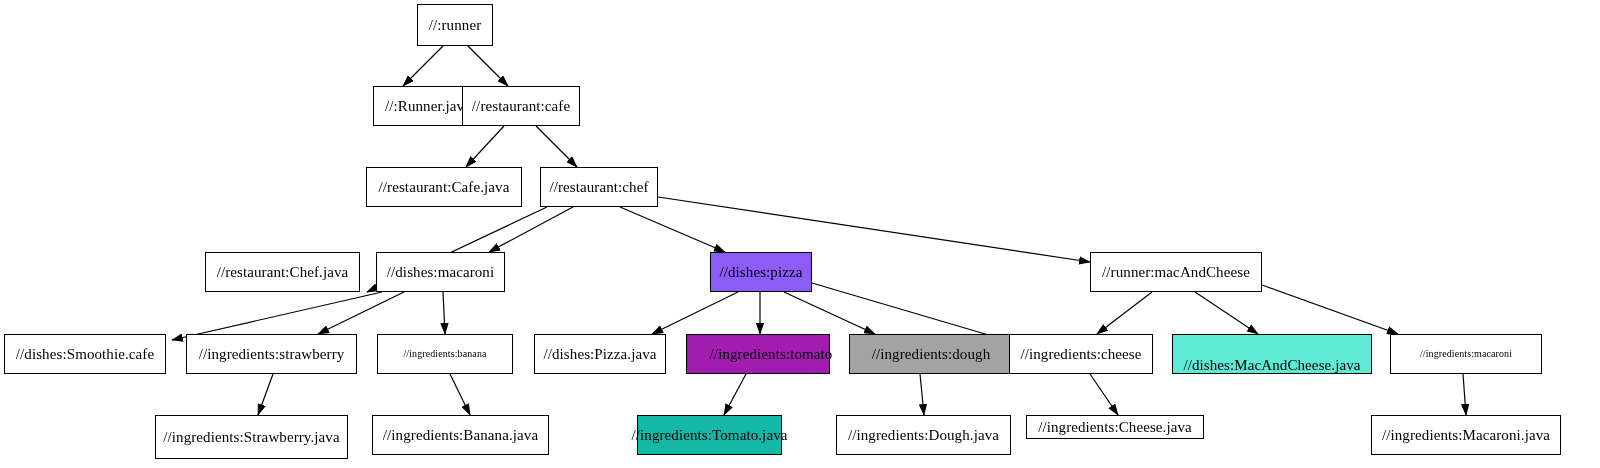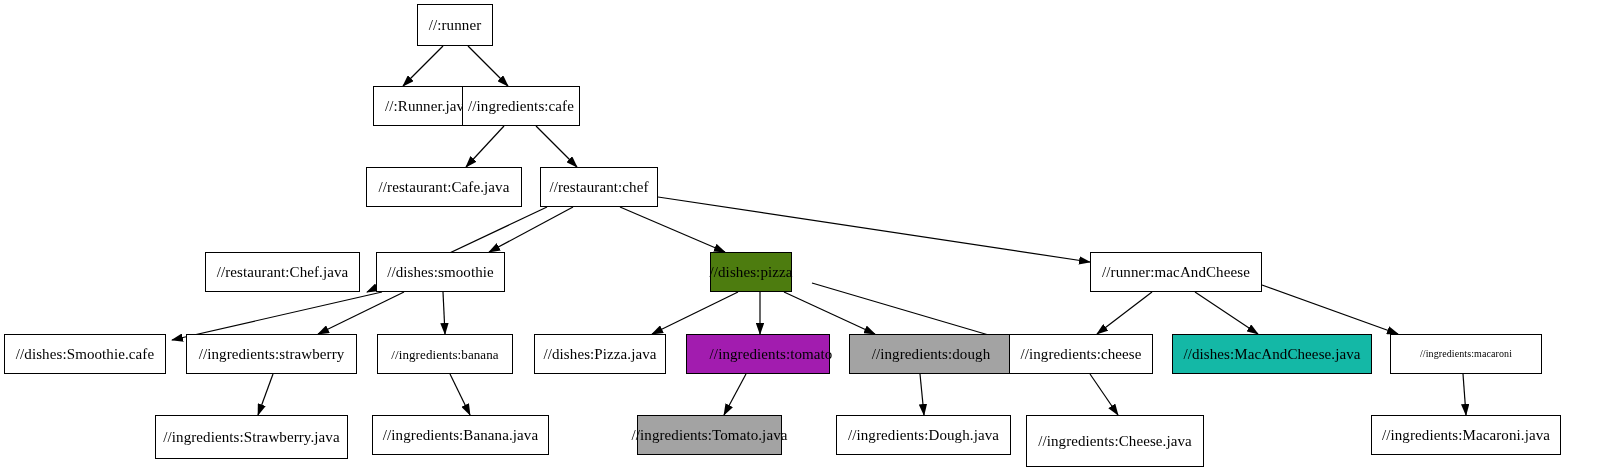--- a/index.html
+++ b/index.html
@@ -77,79 +77,79 @@
       </g>
   </svg>
   <div id="nodes-group">
       <div class="gnode" style="left: 417px; top: 4px; width: 76px; height: 42px; background: rgb(255, 255, 255); border-color: rgb(0, 0, 0); text-align: right;">
         <span>//:runner</span>
       </div>
       <div class="gnode" style="left: 335px; top: 86px; width: 110px; height: 40px; background: rgb(255, 255, 255); border-color: rgb(0, 0, 0); margin-left: 38px;">
         <span>//:Runner.java</span>
       </div>
       <div class="gnode" style="left: 462px; top: 86px; width: 118px; height: 40px; background: rgb(255, 255, 255); border-color: rgb(0, 0, 0);">
-        <span>//ingredients:cafe</span>
+        <span>//restaurant:cafe</span>
       </div>
       <div class="gnode" style="left: 366px; top: 167px; width: 156px; height: 40px; background: rgb(255, 255, 255); border-color: rgb(0, 0, 0);">
         <span>//restaurant:Cafe.java</span>
       </div>
       <div class="gnode" style="left: 540px; top: 167px; width: 118px; height: 40px; background: rgb(255, 255, 255); border-color: rgb(0, 0, 0);">
         <span>//restaurant:chef</span>
       </div>
       <div class="gnode" style="left: 205px; top: 252px; width: 155px; height: 40px; background: rgb(255, 255, 255); border-color: rgb(0, 0, 0);">
         <span>//restaurant:Chef.java</span>
       </div>
       <div class="gnode" style="left: 376px; top: 252px; width: 129px; height: 40px; background: rgb(255, 255, 255); border-color: rgb(0, 0, 0);">
-        <span>//dishes:smoothie</span>
+        <span>//dishes:macaroni</span>
       </div>
-      <div class="gnode" style="left: 710px; top: 252px; width: 82px; height: 40px; background: #4d7c0f; border-color: rgb(0, 0, 0); align-items: center;">
+      <div class="gnode" style="left: 710px; top: 252px; width: 102px; height: 40px; background: #8b5cf6; border-color: rgb(0, 0, 0); align-items: center;">
         <span>//dishes:pizza</span>
       </div>
       <div class="gnode" style="left: 1090px; top: 252px; width: 172px; height: 40px; background: rgb(255, 255, 255); border-color: rgb(0, 0, 0);">
         <span>//runner:macAndCheese</span>
       </div>
       <div class="gnode" style="left: 4px; top: 334px; width: 162px; height: 40px; background: rgb(255, 255, 255); border-color: rgb(0, 0, 0);">
         <span>//dishes:Smoothie.cafe</span>
       </div>
       <div class="gnode" style="left: 186px; top: 334px; width: 171px; height: 40px; background: rgb(255, 255, 255); border-color: rgb(0, 0, 0);">
         <span>//ingredients:strawberry</span>
       </div>
       <div class="gnode" style="left: 377px; top: 334px; width: 136px; height: 40px; background: rgb(255, 255, 255); border-color: rgb(0, 0, 0);">
-        <span style="font-size: 13px;">//ingredients:banana</span>
+        <span style="font-size: 10px;">//ingredients:banana</span>
       </div>
       <div class="gnode" style="left: 534px; top: 334px; width: 132px; height: 40px; background: rgb(255, 255, 255); border-color: rgb(0, 0, 0);">
         <span>//dishes:Pizza.java</span>
       </div>
       <div class="gnode" style="left: 686px; top: 334px; width: 144px; height: 40px; background: #a21caf; border-color: rgb(0, 0, 0); padding-left: 26px;">
         <span>//ingredients:tomato</span>
       </div>
       <div class="gnode" style="left: 849px; top: 334px; width: 164px; height: 40px; background: #a3a3a3; border-color: rgb(0, 0, 0);">
         <span>//ingredients:dough</span>
       </div>
       <div class="gnode" style="left: 1009px; top: 334px; width: 144px; height: 40px; background: rgb(255, 255, 255); border-color: rgb(0, 0, 0);">
         <span>//ingredients:cheese</span>
       </div>
-      <div class="gnode" style="left: 1172px; top: 334px; width: 200px; height: 40px; background: #14b8a6; border-color: rgb(0, 0, 0);">
+      <div class="gnode" style="left: 1172px; top: 334px; width: 200px; height: 40px; background: #5eead4; border-color: rgb(0, 0, 0); align-items: flex-end;">
         <span>//dishes:MacAndCheese.java</span>
       </div>
       <div class="gnode" style="left: 1390px; top: 334px; width: 152px; height: 40px; background: rgb(255, 255, 255); border-color: rgb(0, 0, 0);">
         <span style="font-size: 10px;">//ingredients:macaroni</span>
       </div>
       <div class="gnode" style="left: 155px; top: 415px; width: 193px; height: 44px; background: rgb(255, 255, 255); border-color: rgb(0, 0, 0);">
         <span>//ingredients:Strawberry.java</span>
       </div>
       <div class="gnode" style="left: 372px; top: 415px; width: 177px; height: 40px; background: rgb(255, 255, 255); border-color: rgb(0, 0, 0);">
         <span>//ingredients:Banana.java</span>
       </div>
-      <div class="gnode" style="left: 637px; top: 415px; width: 145px; height: 40px; background: #a3a3a3; border-color: rgb(0, 0, 0);">
+      <div class="gnode" style="left: 637px; top: 415px; width: 145px; height: 40px; background: #14b8a6; border-color: rgb(0, 0, 0);">
         <span>//ingredients:Tomato.java</span>
       </div>
       <div class="gnode" style="left: 836px; top: 415px; width: 175px; height: 40px; background: rgb(255, 255, 255); border-color: rgb(0, 0, 0);">
         <span>//ingredients:Dough.java</span>
       </div>
-      <div class="gnode" style="left: 1026px; top: 415px; width: 178px; height: 52px; background: rgb(255, 255, 255); border-color: rgb(0, 0, 0);">
+      <div class="gnode" style="left: 1026px; top: 415px; width: 178px; height: 24px; background: rgb(255, 255, 255); border-color: rgb(0, 0, 0);">
         <span>//ingredients:Cheese.java</span>
       </div>
       <div class="gnode" style="left: 1371px; top: 415px; width: 190px; height: 40px; background: rgb(255, 255, 255); border-color: rgb(0, 0, 0);">
         <span>//ingredients:Macaroni.java</span>
       </div>
     </div>
 </div>
 
 </body></html>

